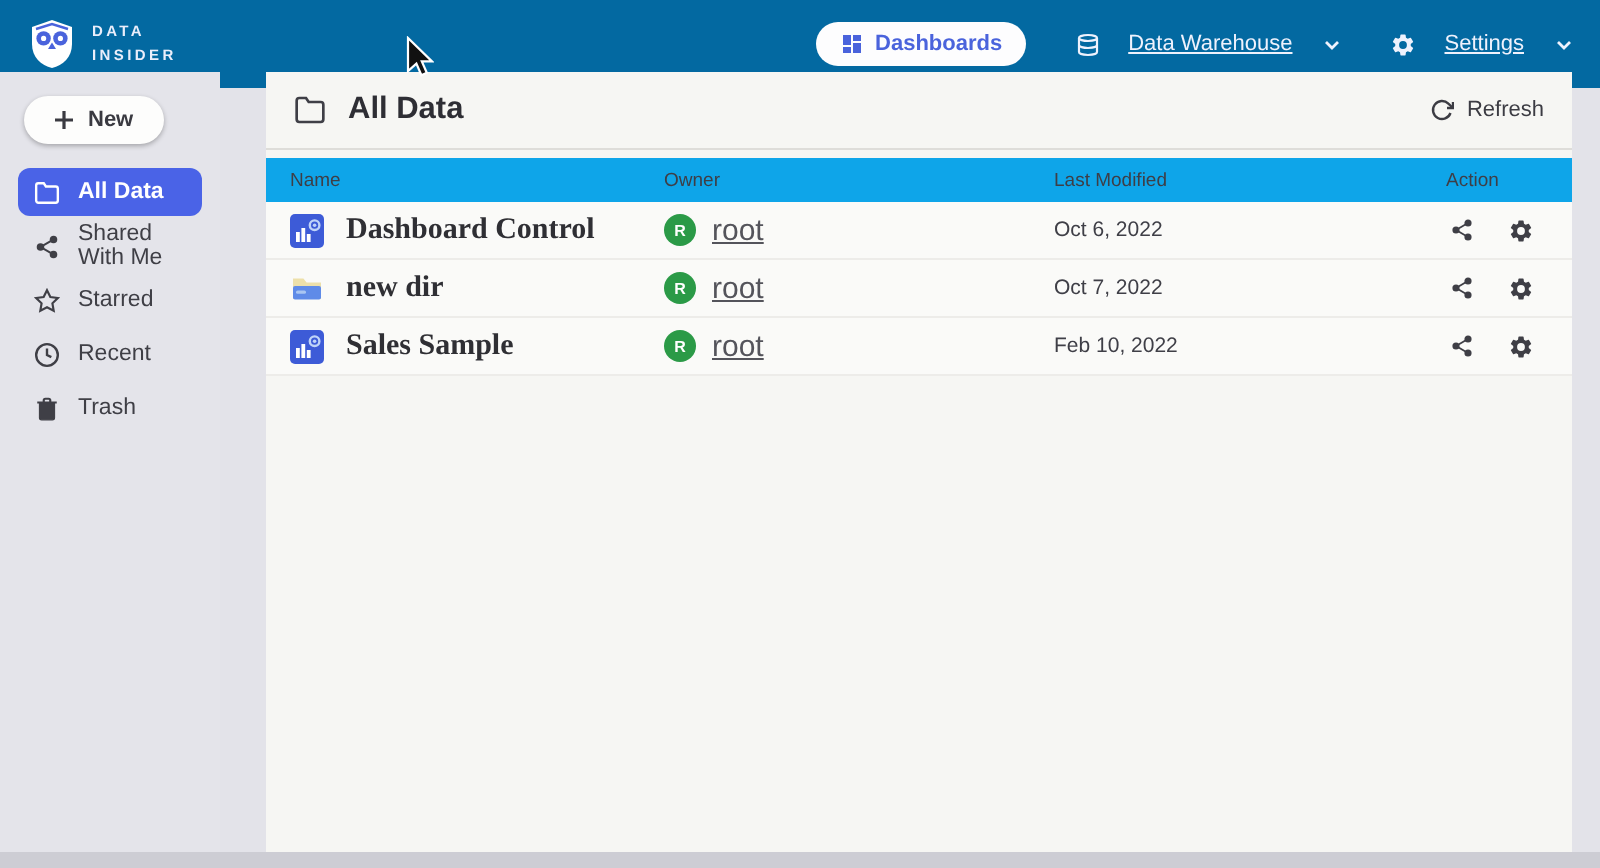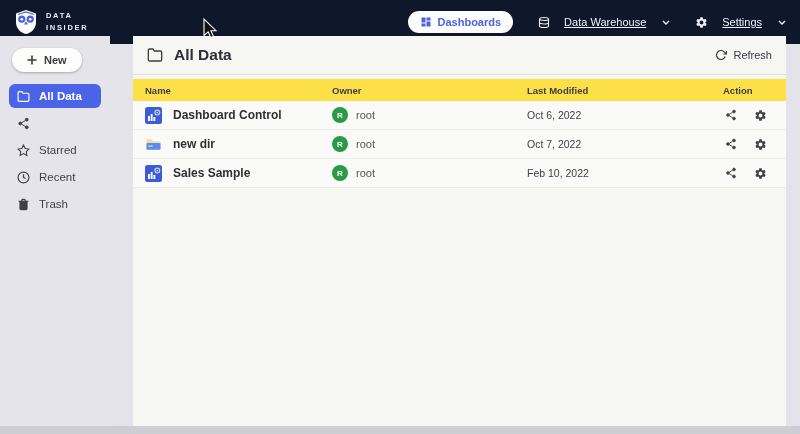--- a/index.html
+++ b/index.html
@@ -8,21 +8,21 @@
     position:relative; overflow:hidden;
     background:#E3E3E9;
     font-family:"Liberation Sans", sans-serif;
     -webkit-font-smoothing:antialiased;
   }
   svg { display:block; }
 
   
   .topbar {
     position:absolute; left:0; top:0; width:800px; height:44px;
-    background:#0f172a; display:flex; align-items:center;
+    background:#0369a1; display:flex; align-items:center;
     padding:0 14px; color:#fff;
   }
   .logo { display:flex; align-items:center; gap:8px; }
   .logo-text { font-size:7.5px; font-weight:bold; letter-spacing:1.7px; line-height:1.55; color:#EAEEFB; }
   .topnav { margin-left:auto; display:flex; align-items:center; gap:25px; }
   .nav-pill {
     display:flex; align-items:center; gap:6px;
     background:#FDFDFE; color:#4A63DC;
     border-radius:14px; padding:5px 12px;
     font-size:11px; font-weight:bold; cursor:pointer;
@@ -68,33 +68,33 @@
     margin-left:auto; display:flex; align-items:flex-start; gap:6px;
     font-size:11px; color:#3C3C43; cursor:pointer;
   }
 
   .table { margin-top:4px; }
   .thead, .trow {
     display:grid; grid-template-columns:187px 195px 196px auto;
     align-items:center; padding-left:12px;
   }
   .thead {
-    height:22px; background:#fde047;
-    font-size:9.5px; font-weight:bold; color:#3E3E46;
+    height:22px; background:#0ea5e9;
+    font-size:9.5px; font-weight:normal; color:#3E3E46;
   }
   .trow { height:29px; background:#FAFAF8; border-bottom:1px solid #EDECE9; cursor:pointer; }
   .name-cell { display:flex; align-items:center; gap:11px; }
-  .fname { font-size:12px; font-weight:bold; color:#2F2F34; }
+  .fname { font-size:15px; font-weight:bold; color:#2F2F34;font-family:Liberation Serif, serif; }
   .owner-cell { display:flex; align-items:center; gap:8px; }
   .avatar {
     width:16px; height:16px; border-radius:50%; background:#2B9A47;
     color:#fff; font-size:8px; font-weight:bold;
     display:flex; align-items:center; justify-content:center;
   }
-  .owner-name { font-size:11px; color:#54545B; }
+  .owner-name { font-size:15px; color:#54545B;text-decoration:underline; }
   .date-cell { font-size:10.5px; color:#3F3F47; }
   .action-cell { display:flex; align-items:center; gap:17px; padding-left:2px; color:#3F3F46; }
   .aicon { cursor:pointer; display:flex; }
   .ficon { display:flex; }
 
   .bottom-strip {
     position:absolute; left:0; right:0; bottom:0; height:8px; background:#CDCDD4;
   }
   .cursor { position:absolute; left:202px; top:18px; z-index:20; pointer-events:none; }
 </style>
@@ -184,20 +184,21 @@
   <div class="menu-item">
     <span class="mi-icon">
       <svg width="13" height="13" viewBox="0 0 24 24" fill="currentColor" stroke="currentColor" stroke-width="1.8">
         <circle cx="18" cy="5" r="2.6"></circle>
           <circle cx="6" cy="12" r="2.6"></circle>
           <circle cx="18" cy="19" r="2.6"></circle>
         <line x1="8.59" y1="13.51" x2="15.42" y2="17.49"></line>
           <line x1="15.41" y1="6.51" x2="8.59" y2="10.49"></line>
       </svg>
     </span>
+    <span>Shared With Me</span>
   </div>
 
   <div class="menu-item">
     <span class="mi-icon">
       <svg width="13" height="13" viewBox="0 0 24 24" fill="none" stroke="currentColor" stroke-width="2">
         <polygon points="12 2 15.09 8.26 22 9.27 17 14.14 18.18 21.02 12 17.77 5.82 21.02 7 14.14 2 9.27 8.91 8.26"></polygon>
       </svg>
     </span>
     <span>Starred</span>
   </div>

